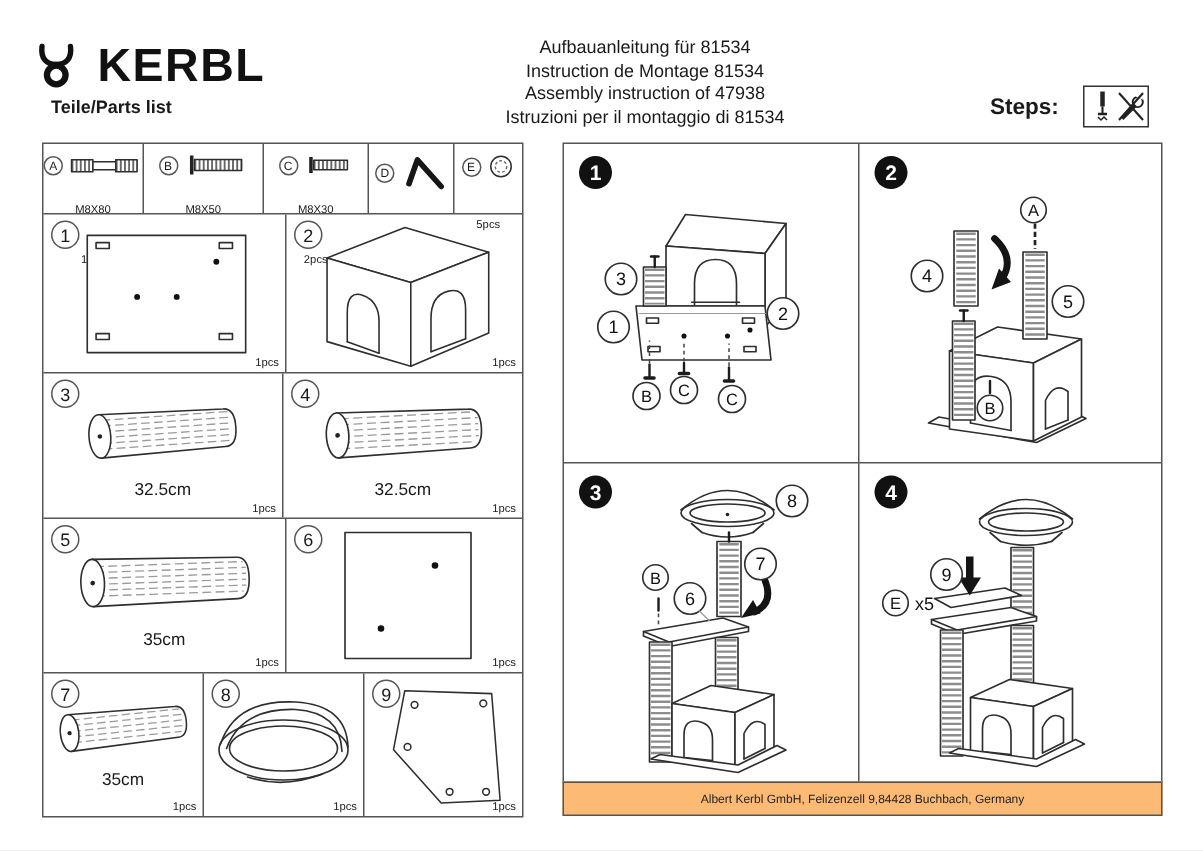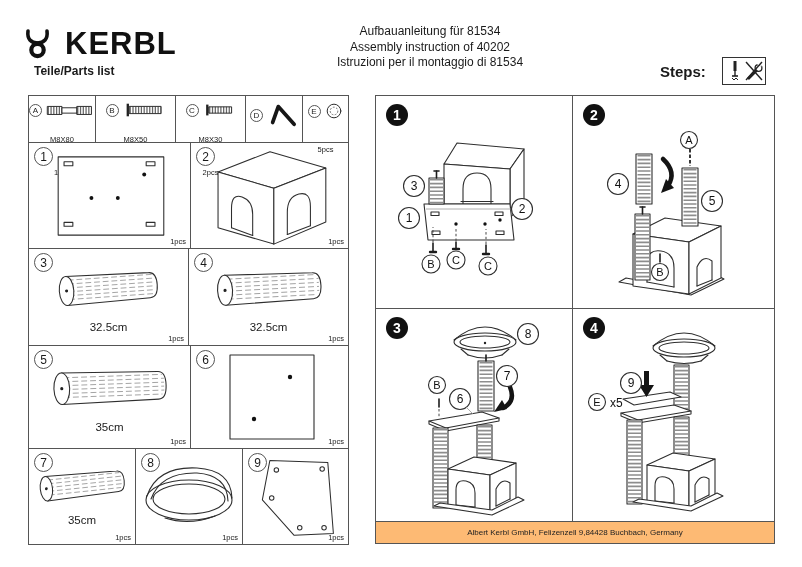--- a/index.html
+++ b/index.html
@@ -73,21 +73,22 @@
       <path d="M4,3 C3,11 7,15 13.5,15" stroke="#111" stroke-width="3.6" fill="none" stroke-linecap="round"></path>
       <path d="M23,3 C24,11 20,15 13.5,15" stroke="#111" stroke-width="3.6" fill="none" stroke-linecap="round"></path>
       <circle cx="13.5" cy="22" r="6.2" stroke="#111" stroke-width="4.2" fill="none"></circle>
     </svg>
     <span class="brand">KERBL</span>
   </div>
   <div class="abs partslist">Teile/Parts list</div>
 
   <div class="abs titleblock">
     <div>Aufbauanleitung für 81534</div>
-    <div>Assembly instruction of 40202</div>
+    <div>Instruction de Montage 81534</div>
+    <div>Assembly instruction of 47938</div>
     <div>Istruzioni per il montaggio di 81534</div>
   </div>
 
   <div class="abs stepsrow">
     <span class="stepslabel">Steps:</span>
     <span class="toolbox">
       <svg width="40" height="24" viewBox="0 0 40 24">
         <line x1="11" y1="2" x2="11" y2="12" stroke="#222" stroke-width="3"></line>
         <line x1="11" y1="12" x2="11" y2="17" stroke="#222" stroke-width="1.4"></line>
         <line x1="8" y1="17" x2="14" y2="17" stroke="#222" stroke-width="1.6"></line>

